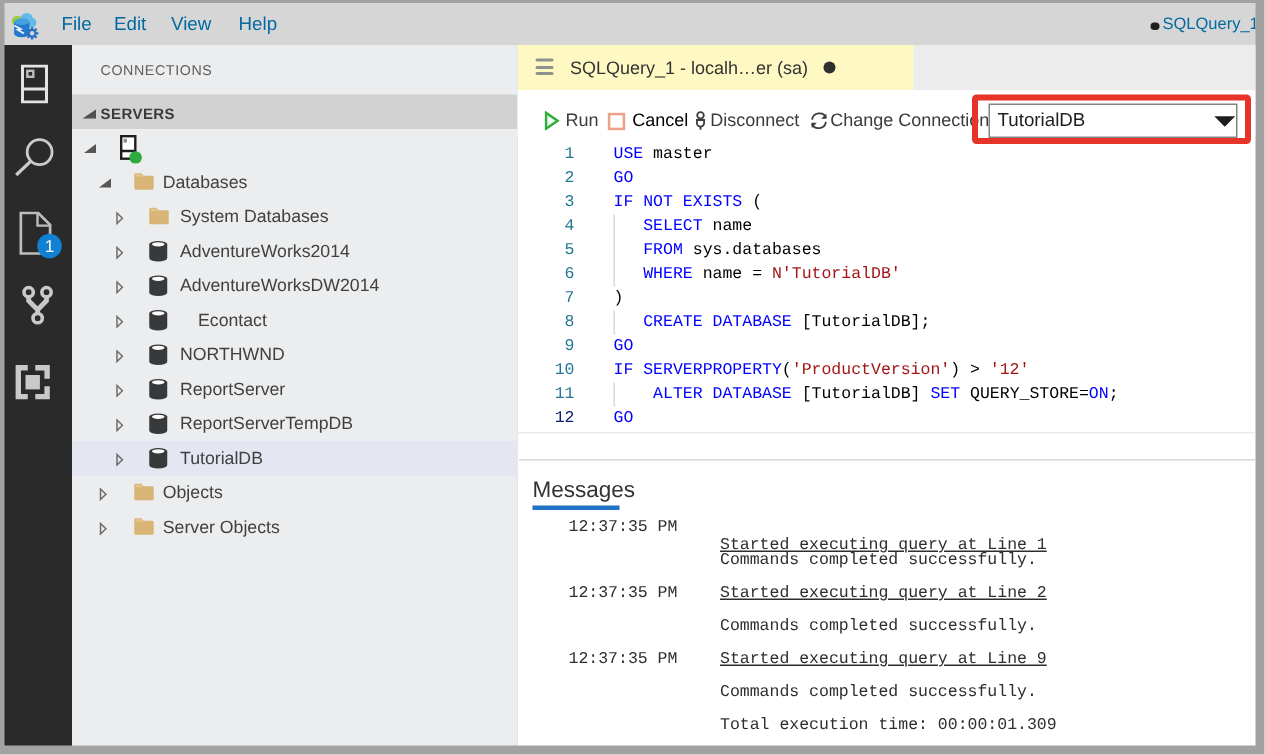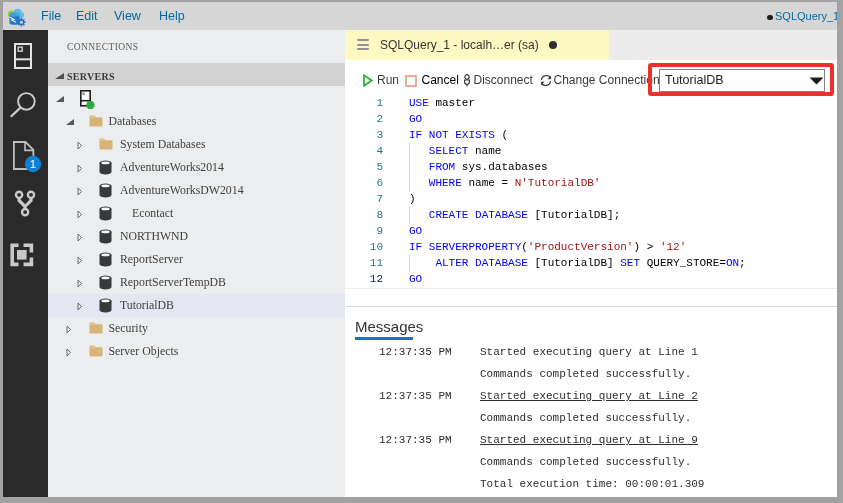--- a/index.html
+++ b/index.html
@@ -3,21 +3,21 @@
 <meta charset="utf-8">
 <style>
   * { margin:0; padding:0; box-sizing:border-box; }
   html,body { width:843px; height:503px; overflow:hidden; }
   body { position:relative; background:#a2a2a2; font-family:"Liberation Sans", sans-serif; }
   .abs { position:absolute; }
   .tbt { top:12px; height:16px; line-height:16px; font-size:12px; color:#3b3b3b; }
   
   #titlebar { left:3px; top:2px; width:834px; height:28px; background:#d6d6d6; overflow:hidden; }
   #activitybar { left:3px; top:30px; width:45px; height:467px; background:#2a2a2a; }
-  #sidebar { left:48px; top:30px; width:297px; height:467px; background:#ecedee; overflow:hidden;font-family:Liberation Serif, serif; }
+  #sidebar { left:48px; top:30px; width:297px; height:467px; background:#ecedee; overflow:hidden; }
   #editor { left:345px; top:30px; width:492px; height:467px; background:#ffffff; overflow:hidden; }
   .menuitem { top:0; height:28px; line-height:28px; font-size:12.5px; color:#0369a1; }
   .row { left:0; width:297px; height:23px; line-height:23px; font-size:11.8px; color:#404040; }
   .twst-exp { width:0; height:0; border-left:8px solid transparent; border-bottom:6px solid #565656; }
   .codeline { white-space:pre; font-family:"Liberation Mono", monospace; font-size:11px; line-height:16px; height:16px; color:#000; }
   .k { color:#0000ff; }
   .s { color:#a31515; }
   .gut { font-family:"Liberation Mono", monospace; font-size:11px; line-height:16px; height:16px; color:#237893; text-align:right; width:34px; left:346px; }
   .msgrow { white-space:pre; font-family:"Liberation Mono", monospace; font-size:11px; line-height:16px; height:16px; color:#2e2e2e; }
   .guide { width:1px; background:#d7d7d7; left:409px; }
@@ -201,21 +201,21 @@
         <span class="abs" style="left:72px">TutorialDB</span>
       </div>
       <div class="abs row" style="top:286.5px">
         <svg class="abs" style="left:17.5px;top:8px" width="6" height="9" viewBox="0 0 6 9">
           <path d="M1 1 L4.6 4.5 L1 8 Z" fill="none" stroke="#6d6d6d" stroke-width="1"></path>
         </svg>
         <svg class="abs" style="left:40.5px;top:5px" width="14" height="12" viewBox="0 0 14 12">
           <path d="M0.5 1.5 A1 1 0 0 1 1.5 0.5 L5.2 0.5 L6.7 2.2 L12.5 2.2 A1 1 0 0 1 13.5 3.2 L13.5 10.5 A1 1 0 0 1 12.5 11.5 L1.5 11.5 A1 1 0 0 1 0.5 10.5 Z" fill="#d8b476"></path>
           <path d="M1.6 1.1 L5 1.1 L6.4 2.8 L1.1 2.8 Z" fill="#e3c78f"></path>
         </svg>
-        <span class="abs" style="left:60.5px">Security</span>
+        <span class="abs" style="left:60.5px">Objects</span>
       </div>
       <div class="abs row" style="top:309.5px">
         <svg class="abs" style="left:17.5px;top:8px" width="6" height="9" viewBox="0 0 6 9">
           <path d="M1 1 L4.6 4.5 L1 8 Z" fill="none" stroke="#6d6d6d" stroke-width="1"></path>
         </svg>
         <svg class="abs" style="left:40.5px;top:5px" width="14" height="12" viewBox="0 0 14 12">
           <path d="M0.5 1.5 A1 1 0 0 1 1.5 0.5 L5.2 0.5 L6.7 2.2 L12.5 2.2 A1 1 0 0 1 13.5 3.2 L13.5 10.5 A1 1 0 0 1 12.5 11.5 L1.5 11.5 A1 1 0 0 1 0.5 10.5 Z" fill="#d8b476"></path>
           <path d="M1.6 1.1 L5 1.1 L6.4 2.8 L1.1 2.8 Z" fill="#e3c78f"></path>
         </svg>
         <span class="abs" style="left:60.5px">Server Objects</span>
@@ -297,21 +297,21 @@
       <div class="abs guide" style="left:64px;top:225px;height:16px"></div>
     </div>
 
   <div class="abs" style="left:0;top:258px;width:492px;height:1px;background:#ebebeb"></div>
   <div class="abs" style="left:1px;top:276px;width:491px;height:1px;background:#d8d8d8"></div>
 
   <span class="abs" style="left:10px;top:288px;font-size:15px;color:#333">Messages</span>
   <div class="abs" style="left:10px;top:307px;width:58px;height:2.5px;background:#1f72c4"></div>
   <div id="msgs">
       <span class="abs msgrow" style="left:34px;top:314px">12:37:35 PM</span>
-      <span class="abs msgrow" style="left:135px;top:314px;">Started executing query at Line 1</span>
+      <span class="abs msgrow" style="left:135px;top:326px;text-decoration:underline">Started executing query at Line 1</span>
       <span class="abs msgrow" style="left:135px;top:336px">Commands completed successfully.</span>
       <span class="abs msgrow" style="left:34px;top:358px">12:37:35 PM</span>
       <span class="abs msgrow" style="left:135px;top:358px;text-decoration:underline">Started executing query at Line 2</span>
       <span class="abs msgrow" style="left:135px;top:380px">Commands completed successfully.</span>
       <span class="abs msgrow" style="left:34px;top:402px">12:37:35 PM</span>
       <span class="abs msgrow" style="left:135px;top:402px;text-decoration:underline">Started executing query at Line 9</span>
       <span class="abs msgrow" style="left:135px;top:424px">Commands completed successfully.</span>
       <span class="abs msgrow" style="left:135px;top:446px">Total execution time: 00:00:01.309</span>
     </div>
 </div>

